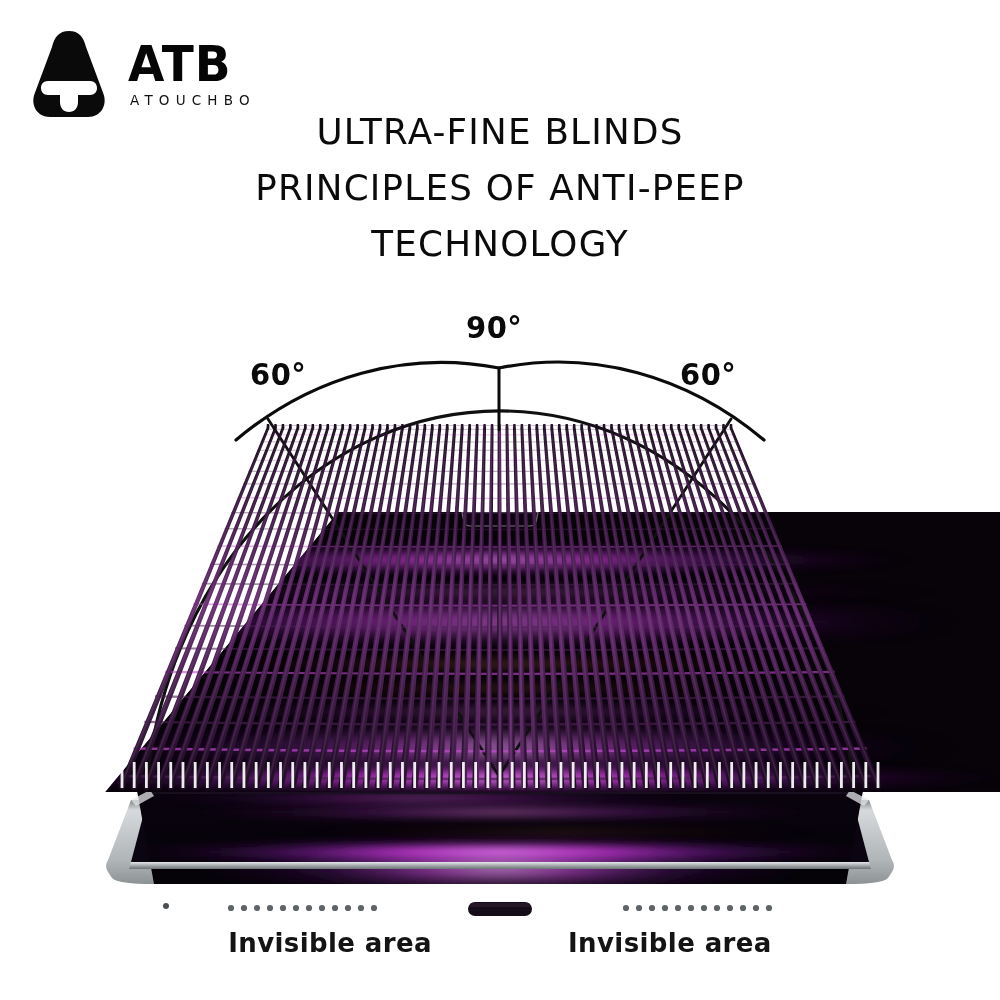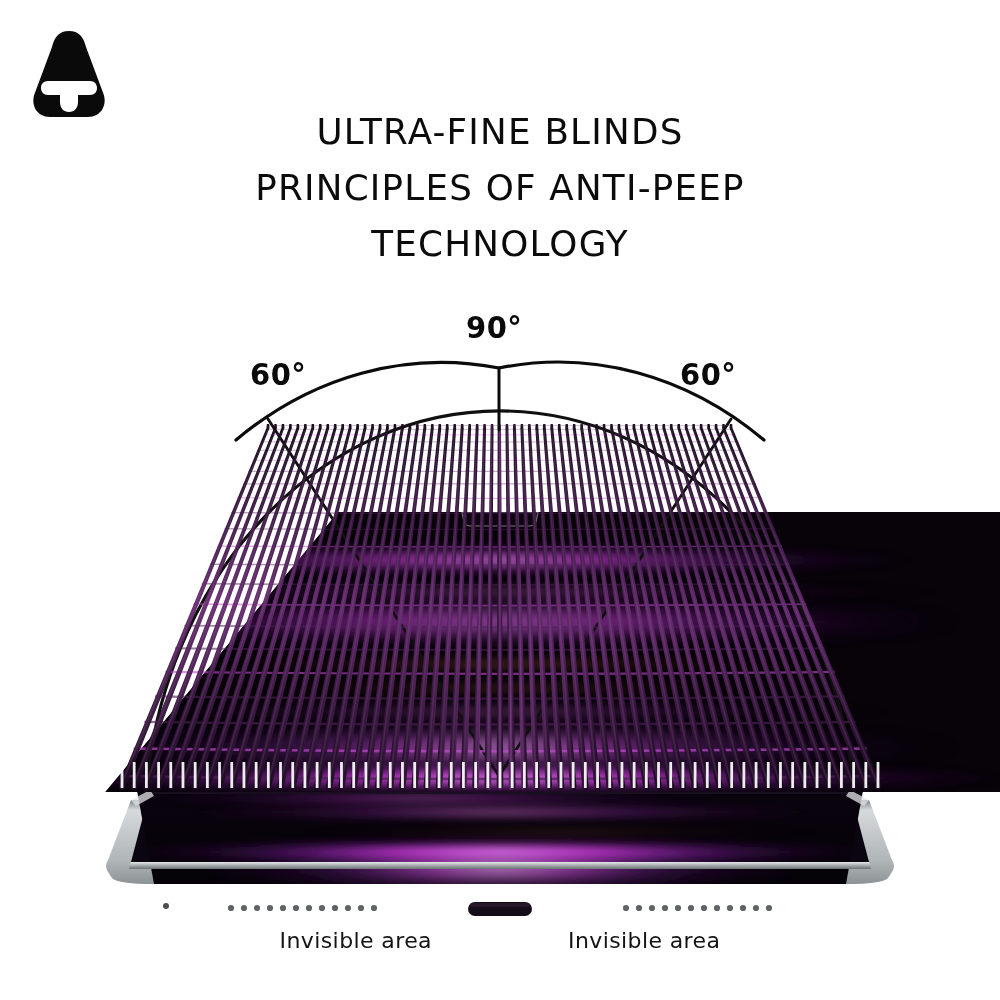--- a/index.html
+++ b/index.html
@@ -100,22 +100,22 @@
     position: absolute;
     left: 0;
     top: 928px;
     width: 1000px;
     display: flex;
     justify-content: center;
     gap: 136px;
   }
   .caption-text {
     font-family: "DejaVu Sans", sans-serif;
-    font-weight: 400;
-    font-size: 22px;
+    font-weight: 700;
+    font-size: 26px;
     letter-spacing: 0.4px;
     color: #141414;
   }
 </style>
 </head>
 <body>
 
 <div id="diagram-stage">
   <svg id="diagram-svg" viewBox="0 0 1000 1000">
     <defs>
@@ -657,20 +657,24 @@
              C 71 64 68.5 67 64 67
              L 52 67
              L 52 74
              C 52 80 48.5 84 43 84
              C 37.5 84 34 80 34 74
              L 34 67
              L 22 67
              C 17.5 67 15 64 15 60
              C 15 56 17.5 53 22 53 Z" fill="#ffffff"></path>
   </svg>
+  <div id="logo-wordmark">
+    <div id="logo-title">ATB</div>
+    <div id="logo-sub">ATOUCHBO</div>
+  </div>
 </div>
 
 <div id="headline">
   <span class="hl-line">ULTRA-FINE BLINDS</span>
   <span class="hl-line">PRINCIPLES OF ANTI-PEEP</span>
   <span class="hl-line">TECHNOLOGY</span>
 </div>
 
 <div class="angle-label" id="angle-label-90">90°</div>
 <div class="angle-label" id="angle-label-left-60">60°</div>

